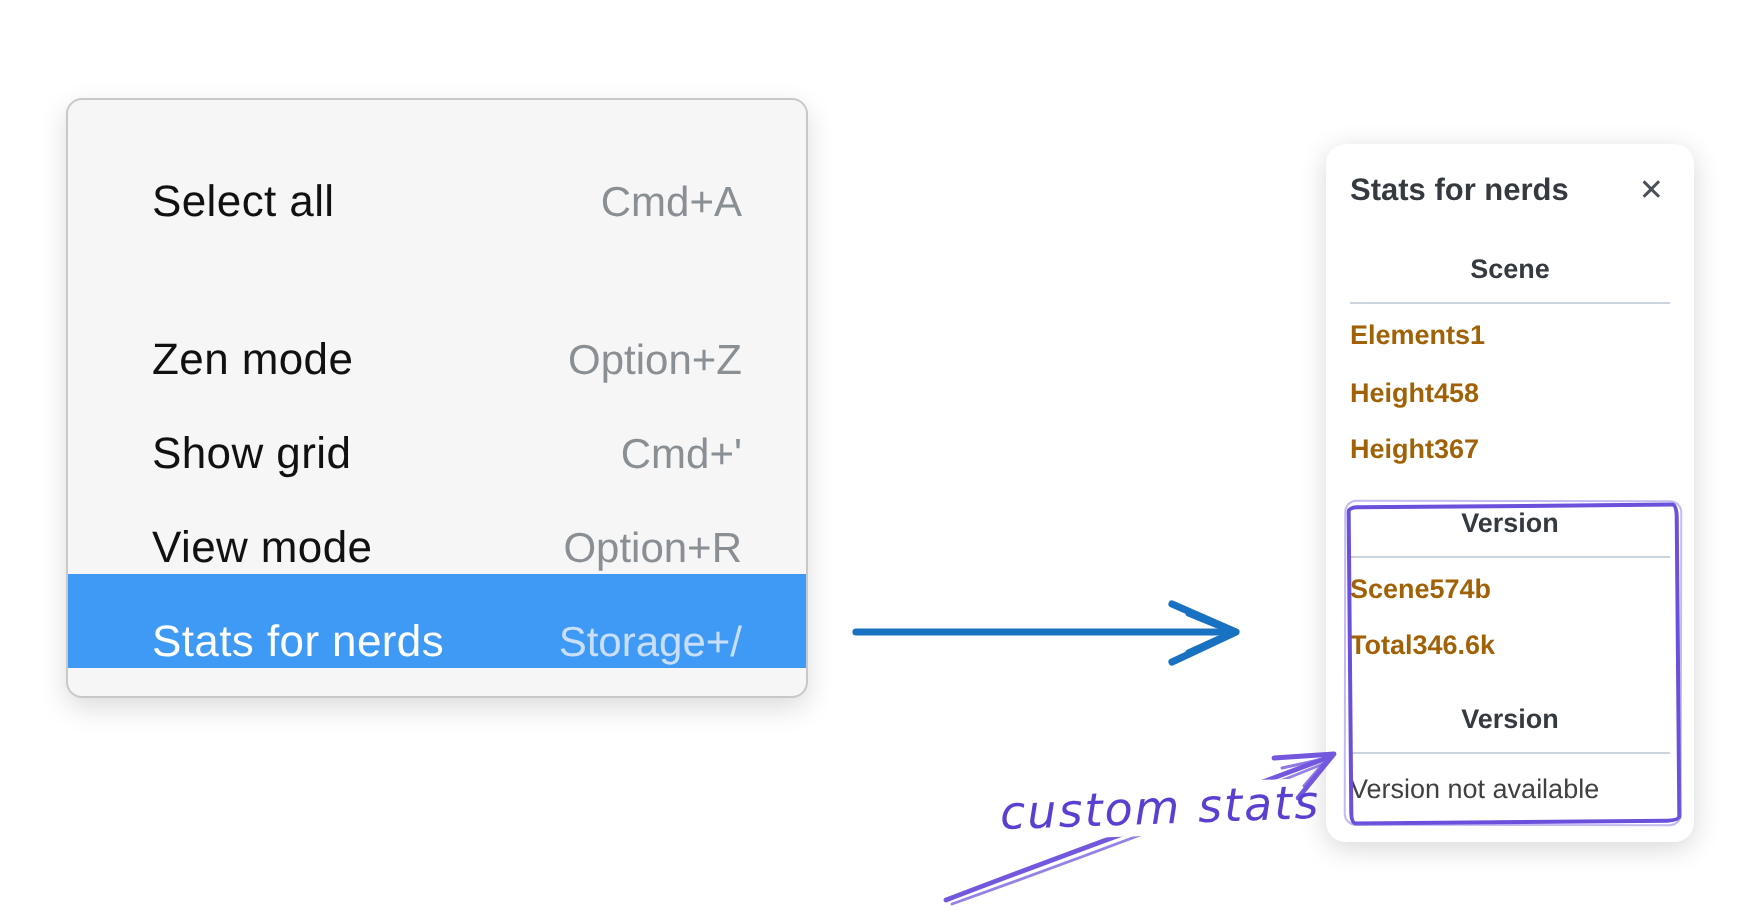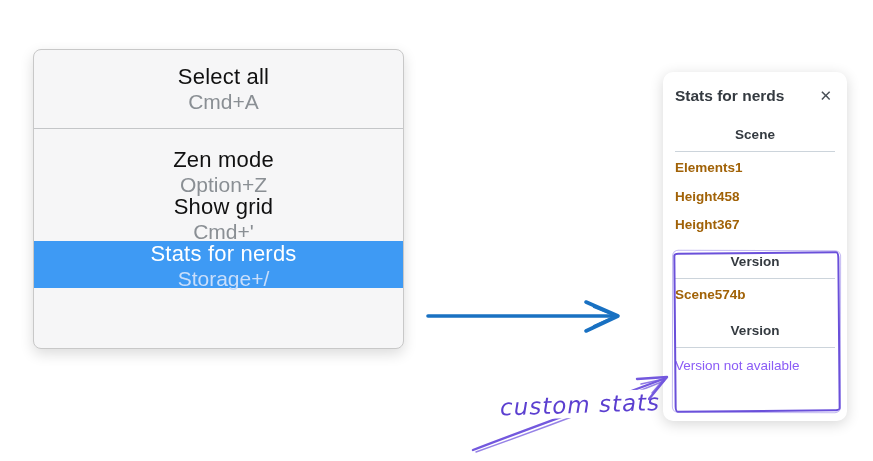--- a/index.html
+++ b/index.html
@@ -28,25 +28,24 @@
   .menu-section-1 { padding: 14px 0; }
   .menu-section-2 { padding: 18px 0 17px 0; }
   .menu-divider {
     height: 1px;
     background: #c4c6c8;
     width: 100%;
   }
   .menu-item {
     height: 47px;
     display: flex;
-    align-items: center;
+    align-items: flex-end;
     justify-content: space-between;
     padding: 0 32px 0 42px;
     cursor: default;
-    flex-direction: column;
   }
   .menu-section-1 .menu-item { height: 50px; }
   .menu-item .label {
     font-size: 22px;
     color: #111111;
     letter-spacing: 0.2px;
   }
   .menu-item .shortcut {
     font-size: 21px;
     color: #8a8f94;
@@ -105,21 +104,21 @@
     justify-content: flex-start;
     font-size: 13.5px;
     line-height: 28.5px;
     color: #a16207;
     font-weight: bold;
   }
   .stats-note {
     font-size: 13.5px;
     line-height: 28px;
     margin-top: 4px;
-    color: #8b5cf6;
+    color: #404040;
     white-space: nowrap;
   }
 
   
   .highlight-box {
     position: absolute;
     left: 674px; top: 252px;
     width: 166px; height: 160px;
     border: 2px solid #6a50da;
     border-radius: 5px 3px 7px 3px / 3px 7px 3px 6px;
@@ -173,20 +172,24 @@
   <div class="menu-divider"></div>
   <div class="menu-section-2">
     <div class="menu-item">
       <span class="label">Zen mode</span>
       <span class="shortcut">Option+Z</span>
     </div>
     <div class="menu-item">
       <span class="label">Show grid</span>
       <span class="shortcut">Cmd+'</span>
     </div>
+    <div class="menu-item">
+      <span class="label">View mode</span>
+      <span class="shortcut">Option+R</span>
+    </div>
     <div class="menu-item selected">
       <span class="label">Stats for nerds</span>
       <span class="shortcut">Storage+/</span>
     </div>
   </div>
 </div>
 
 <div class="stats-panel">
   <div class="stats-title-row">
     <span class="stats-title">Stats for nerds</span>
@@ -206,20 +209,24 @@
   <div class="stats-row">
     <span>Height</span>
     <span>367</span>
   </div>
 
   <div class="stats-heading">Version</div>
   <div class="stats-rule"></div>
   <div class="stats-row">
     <span>Scene</span>
     <span>574b</span>
+  </div>
+  <div class="stats-row">
+    <span>Total</span>
+    <span>346.6k</span>
   </div>
 
   <div class="stats-heading">Version</div>
   <div class="stats-rule"></div>
   <div class="stats-note">Version not available</div>
 </div>
 
 <div class="highlight-box"></div>
 
 <svg class="annotation-layer" viewBox="0 0 873 461" xmlns="http://www.w3.org/2000/svg">

